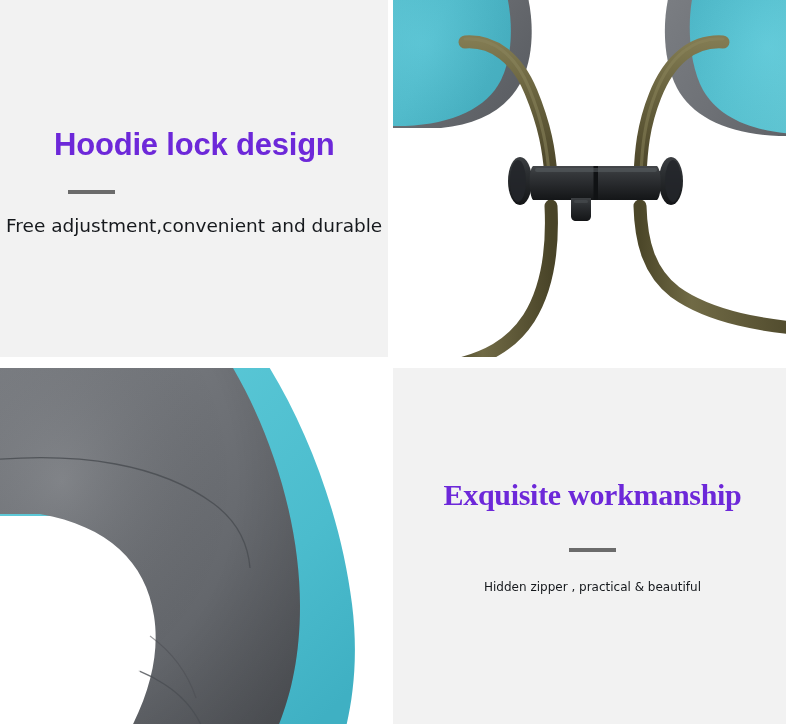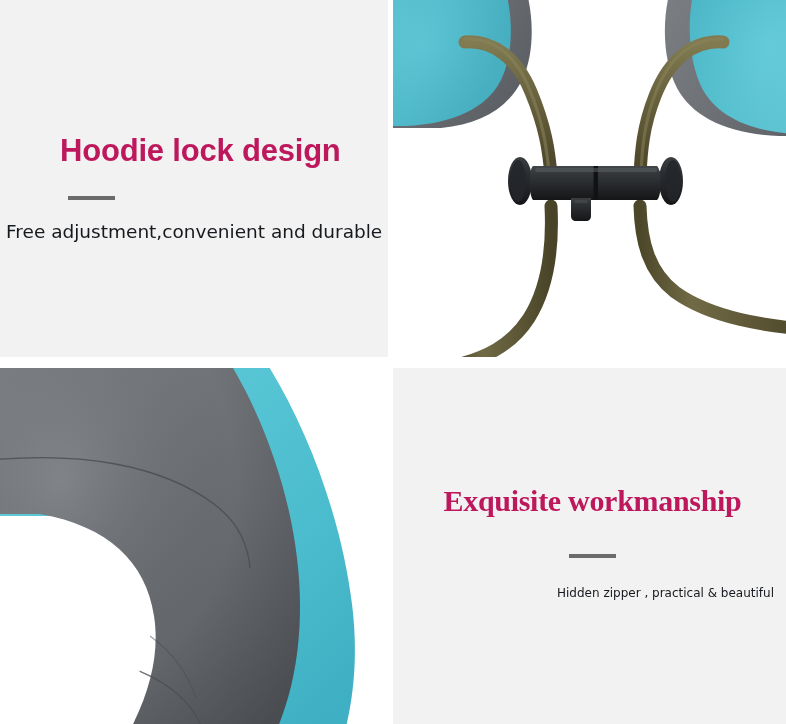--- a/index.html
+++ b/index.html
@@ -44,27 +44,27 @@
   .copy-block {
     position: absolute;
     left: 0;
     width: 100%;
     box-sizing: border-box;
   }
   #panel-hoodie-text .copy-block { top: 118px; padding: 0 10px 0 46px; }
   #panel-zipper-text .copy-block { top: 100px; padding: 0 12px 0 18px; text-align: center; }
 
   .heading {
-    margin: 14px;
+    margin: 8px;
     font-family: "Liberation Sans", sans-serif;
     font-weight: bold;
     font-size: 31px;
     line-height: 38px;
     letter-spacing: -0.2px;
-    color: #be185d;
+    color: #6d28d9;
     white-space: nowrap;
   }
   #panel-zipper-text .heading {
     font-size: 30px;
     letter-spacing: -0.3px;
     font-family: Liberation Serif, serif;
   }
 
   .divider {
     width: 47px;
@@ -79,21 +79,20 @@
   .subheading {
     margin: 0;
     padding-top: 19px;
     font-family: "DejaVu Sans", sans-serif;
     font-size: 18.5px;
     line-height: 26px;
     font-weight: 400;
     color: #16191d;
     white-space: nowrap;
     margin-left: -40px;
-    text-align: right;
   }
   #panel-zipper-text .subheading {
     margin-left: 0;
     padding-top: 22px;
     font-size: 12px;
   }
 
   
   .photo-svg {
     position: absolute;

